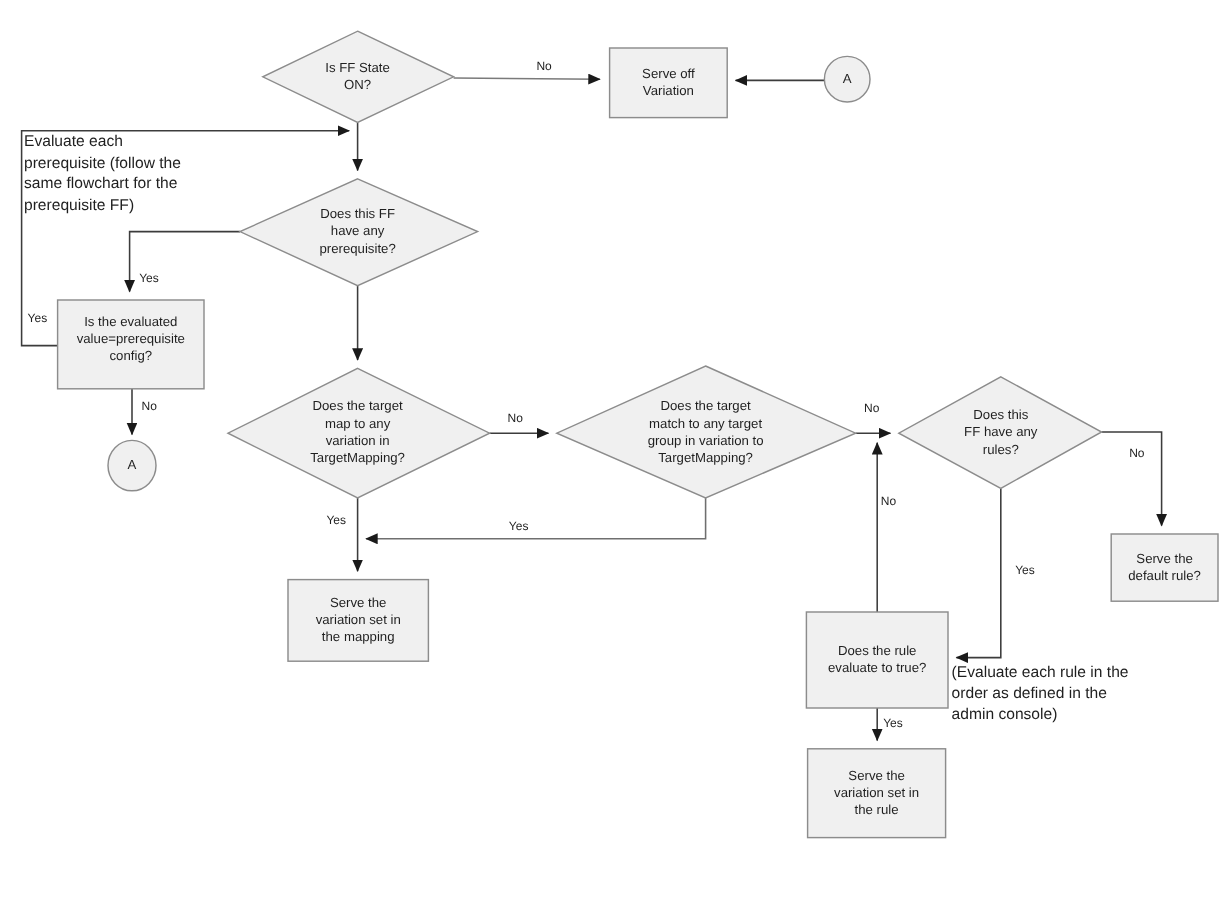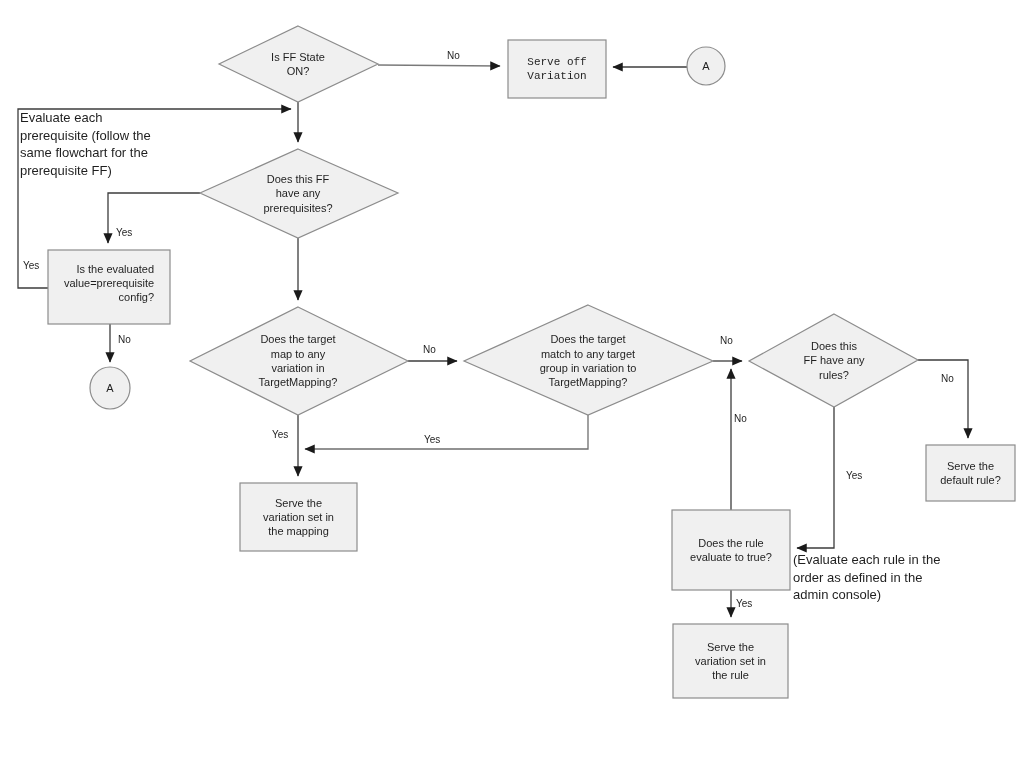--- a/index.html
+++ b/index.html
@@ -83,27 +83,27 @@
       <polygon points="834,303 918,349 834,396 749,350"></polygon>
       <rect x="926" y="434" width="89" height="56"></rect>
       <rect x="672" y="499" width="118" height="80"></rect>
       <rect x="673" y="613" width="115" height="74"></rect>
       <rect x="240" y="472" width="117" height="68"></rect>
     </g>
   </svg>
 
   <div class="node-label" style="left:233px;top:17px;width:130px;height:72px;">Is FF State
 ON?</div>
-  <div class="node-label" style="left:508px;top:29px;width:98px;height:58px;font-family:Liberation Mono, monospace;">Serve off
+  <div class="node-label" style="left:508px;top:29px;width:98px;height:58px;">Serve off
 Variation</div>
   <div class="node-label" style="left:687px;top:36px;width:38px;height:38px;">A</div>
   <div class="node-label" style="left:223px;top:140px;width:150px;height:85px;">Does this FF
 have any
-prerequisites?</div>
-  <div class="node-label" style="left:50px;top:240px;width:118px;height:64px;text-align:right;">Is the evaluated
+prerequisite?</div>
+  <div class="node-label" style="left:50px;top:240px;width:118px;height:64px;">Is the evaluated
 value=prerequisite
 config?</div>
   <div class="node-label" style="left:90px;top:356px;width:40px;height:42px;">A</div>
   <div class="node-label" style="left:223px;top:298px;width:150px;height:104px;">Does the target
 map to any
 variation in
 TargetMapping?</div>
   <div class="node-label" style="left:493px;top:296px;width:190px;height:108px;">Does the target
 match to any target
 group in variation to

